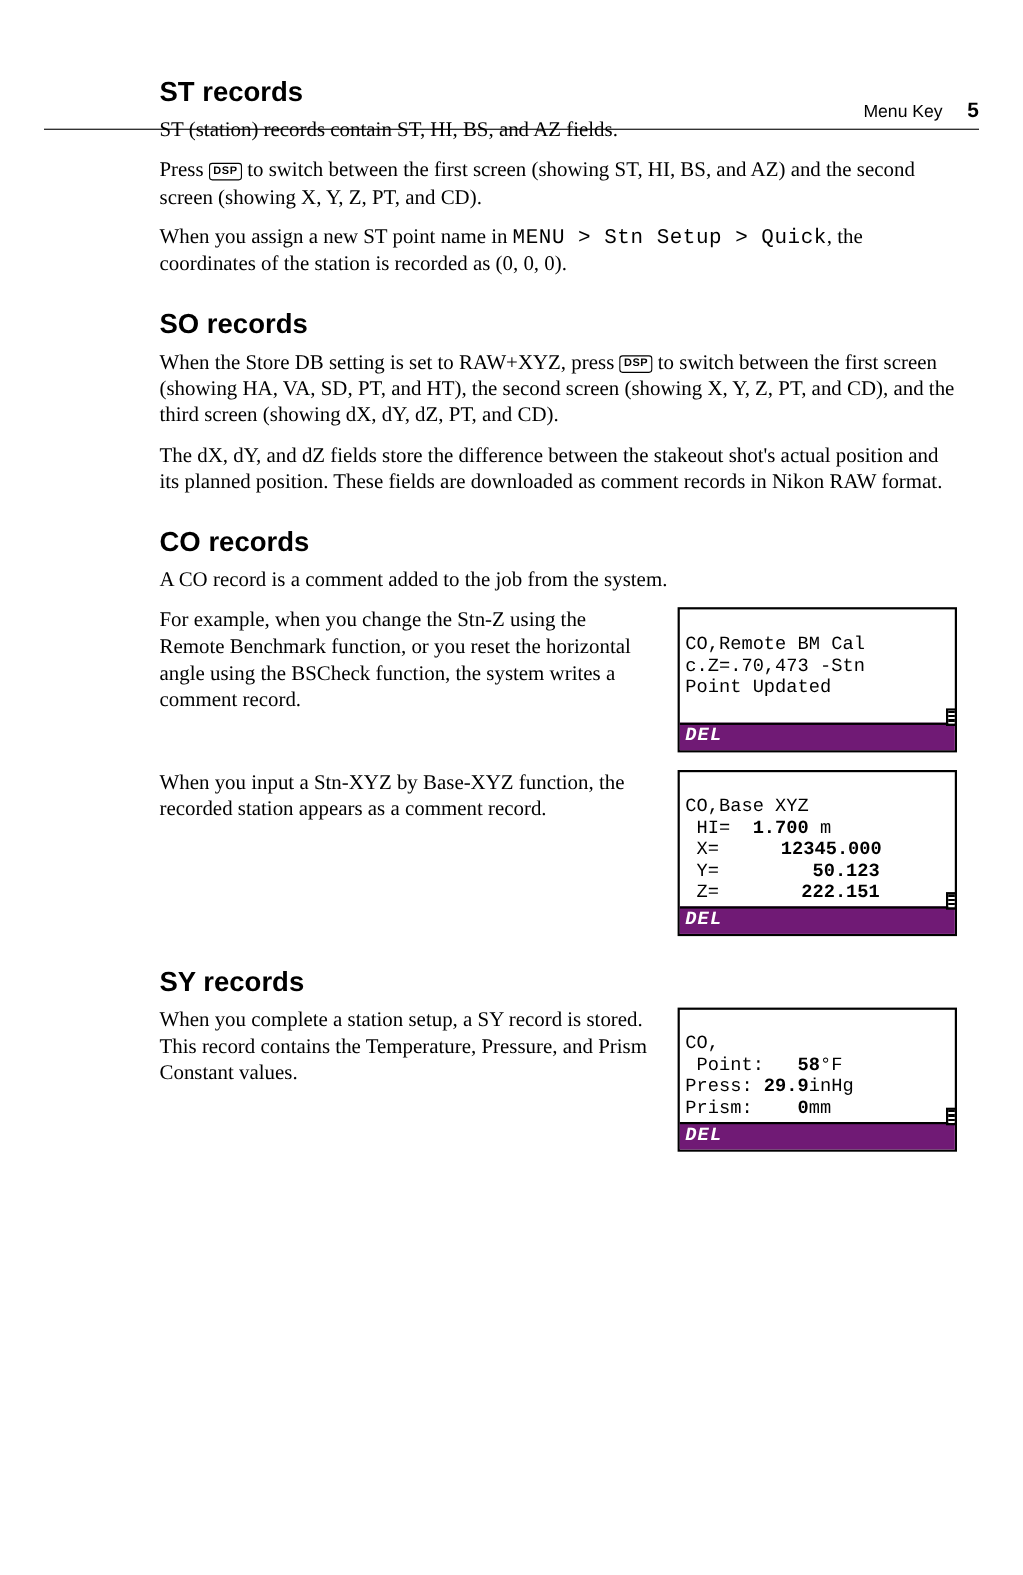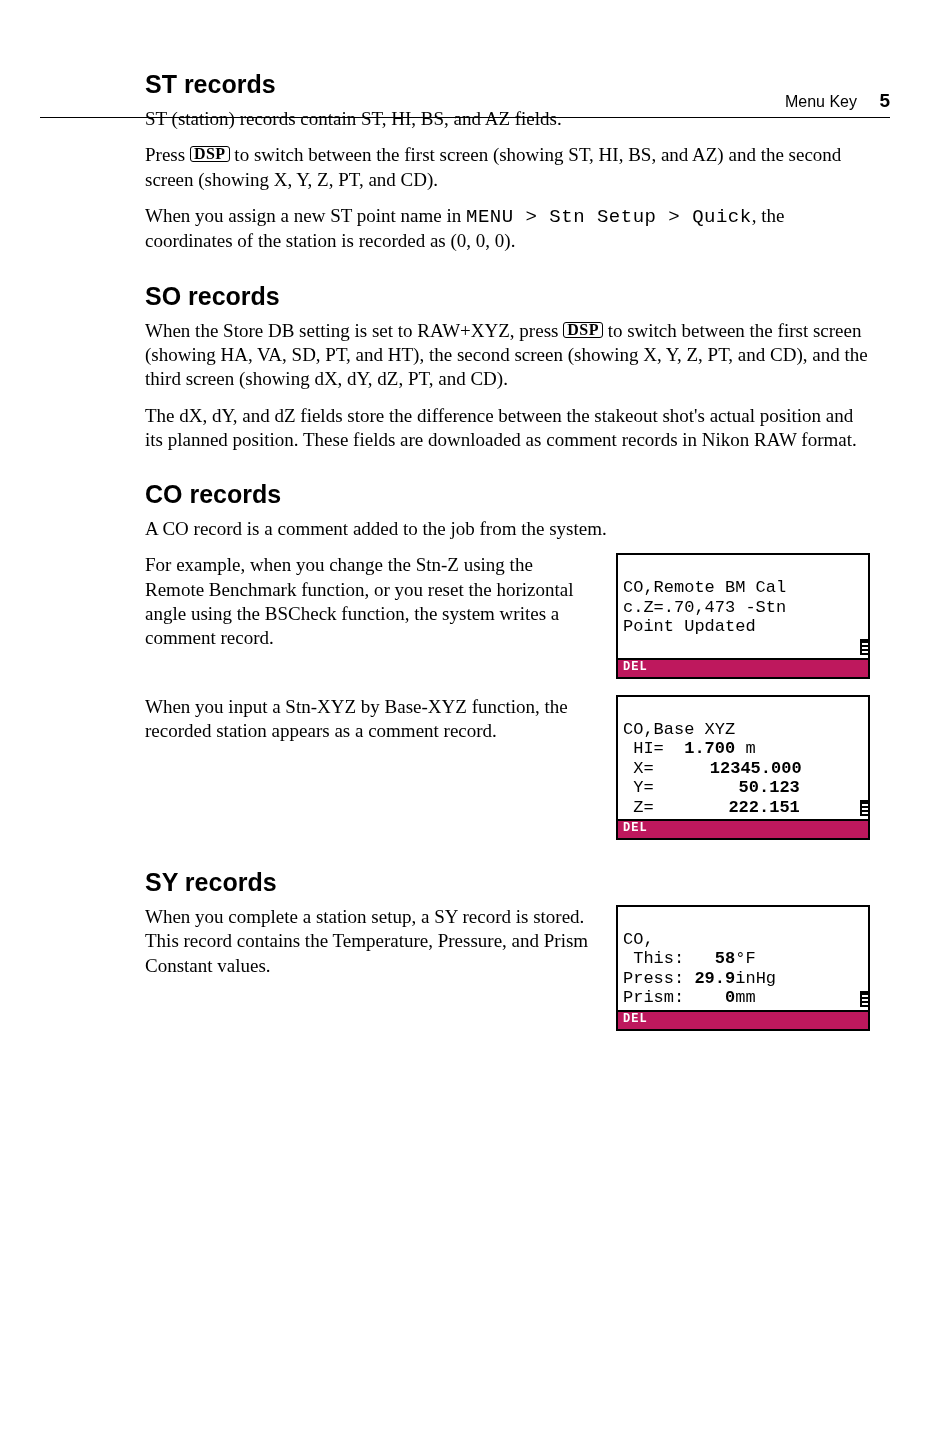--- a/index.html
+++ b/index.html
@@ -51,22 +51,22 @@
     margin: 8px 0 12px 0;
   }
   .mono {
     font-family: "Courier New", Courier, monospace;
     letter-spacing: 0.5px;
   }
   .dsp {
     display: inline-block;
     border: 1.5px solid #000;
     border-radius: 3px;
-    font-family: Liberation Serif, serif;
-    font-size: 16px;
+    font-family: Liberation Sans, sans-serif;
+    font-size: 10px;
     font-weight: bold;
     padding: 0 3px;
     line-height: 14px;
     vertical-align: 2px;
     letter-spacing: 0.5px;
   }
   .row {
     display: flex;
     align-items: flex-start;
     gap: 24px;
@@ -84,27 +84,28 @@
     line-height: 1.15;
     position: relative;
   }
   .lcd .screen {
     padding: 3px 5px 2px 5px;
     min-height: 80px;
     white-space: pre;
   }
   .lcd .screen.h4 { min-height: 92px; }
   .lcd .delbar {
-    background: #be185d;
+    background: #701a75;
     color: #fff;
     font-weight: bold;
-    font-size: 12px;
+    font-size: 17px;
     padding: 1px 5px 2px 5px;
     letter-spacing: 1px;
     border-top: 2px solid #000;
+    font-style: italic;
   }
   .lcd .stripes {
     position: absolute;
     right: -2px;
     bottom: 22px;
     width: 10px;
     height: 16px;
     background: repeating-linear-gradient(#000 0 2px, #fff 2px 4px);
     border: 2px solid #000;
     box-sizing: border-box;
@@ -177,21 +178,21 @@
 
     <div class="h">SY records</div>
 
     <div class="row">
       <div class="txt">
           <p>When you complete a station setup, a SY record is stored. This record contains the Temperature, Pressure, and Prism Constant values.</p>
         </div>
       <div class="lcd">
         <div class="screen h4">
 <span>CO,</span>
-<span><span> This:</span>   <span class="b">58</span><span>°F</span></span>
+<span><span> Point:</span>   <span class="b">58</span><span>°F</span></span>
 <span><span>Press:</span> <span class="b">29.9</span><span>inHg</span></span>
 <span><span>Prism:</span>    <span class="b">0</span><span>mm</span></span></div>
         <div class="stripes"></div>
         <div class="delbar">DEL</div>
       </div>
     </div>
 
   </div>
 
 </div>

